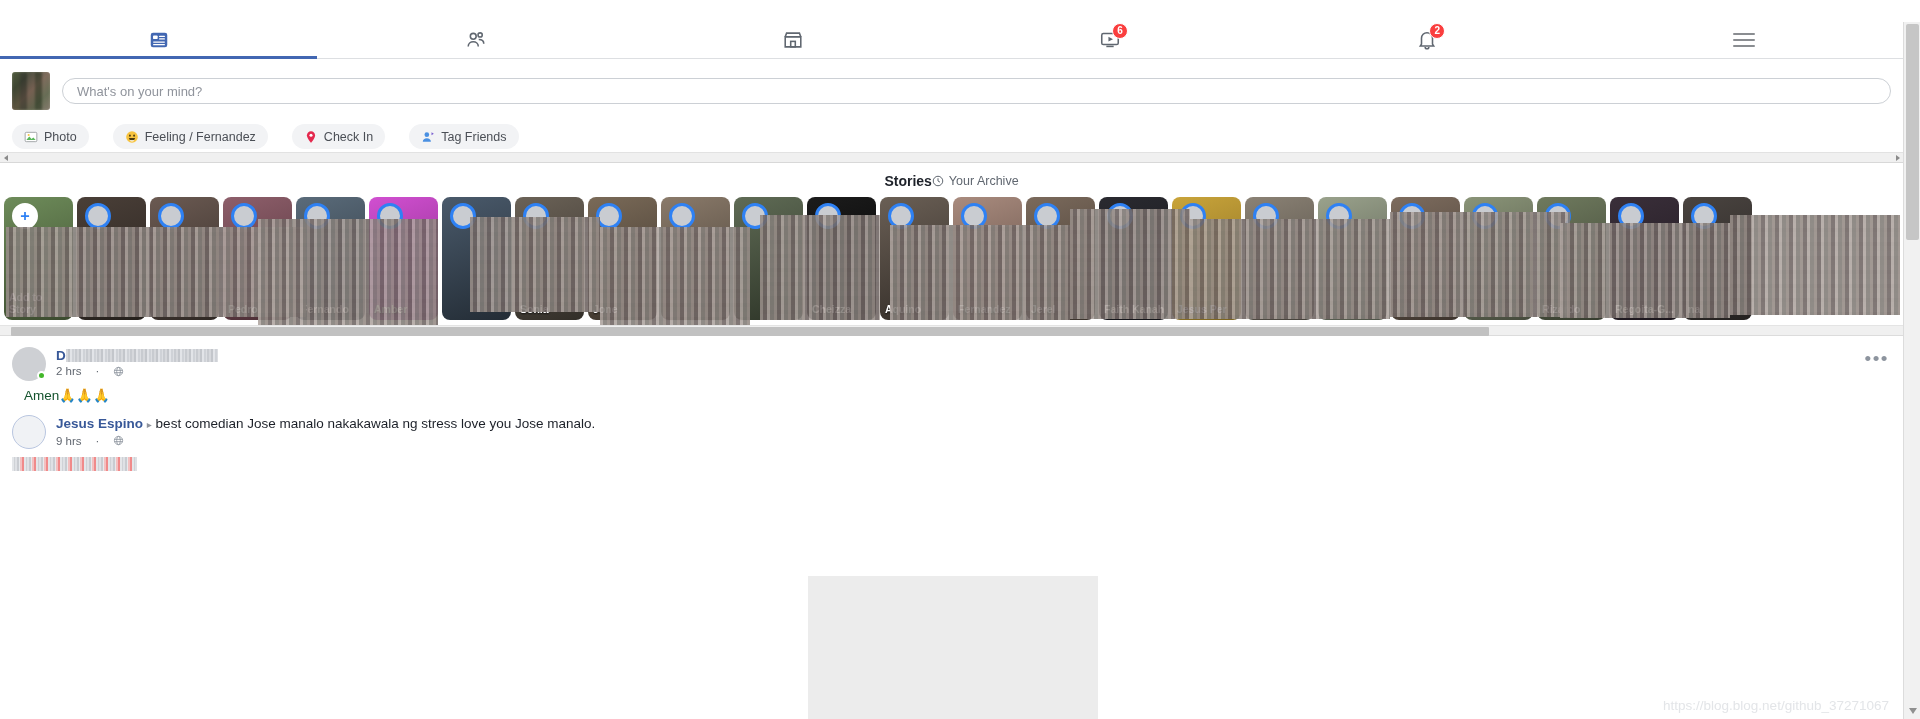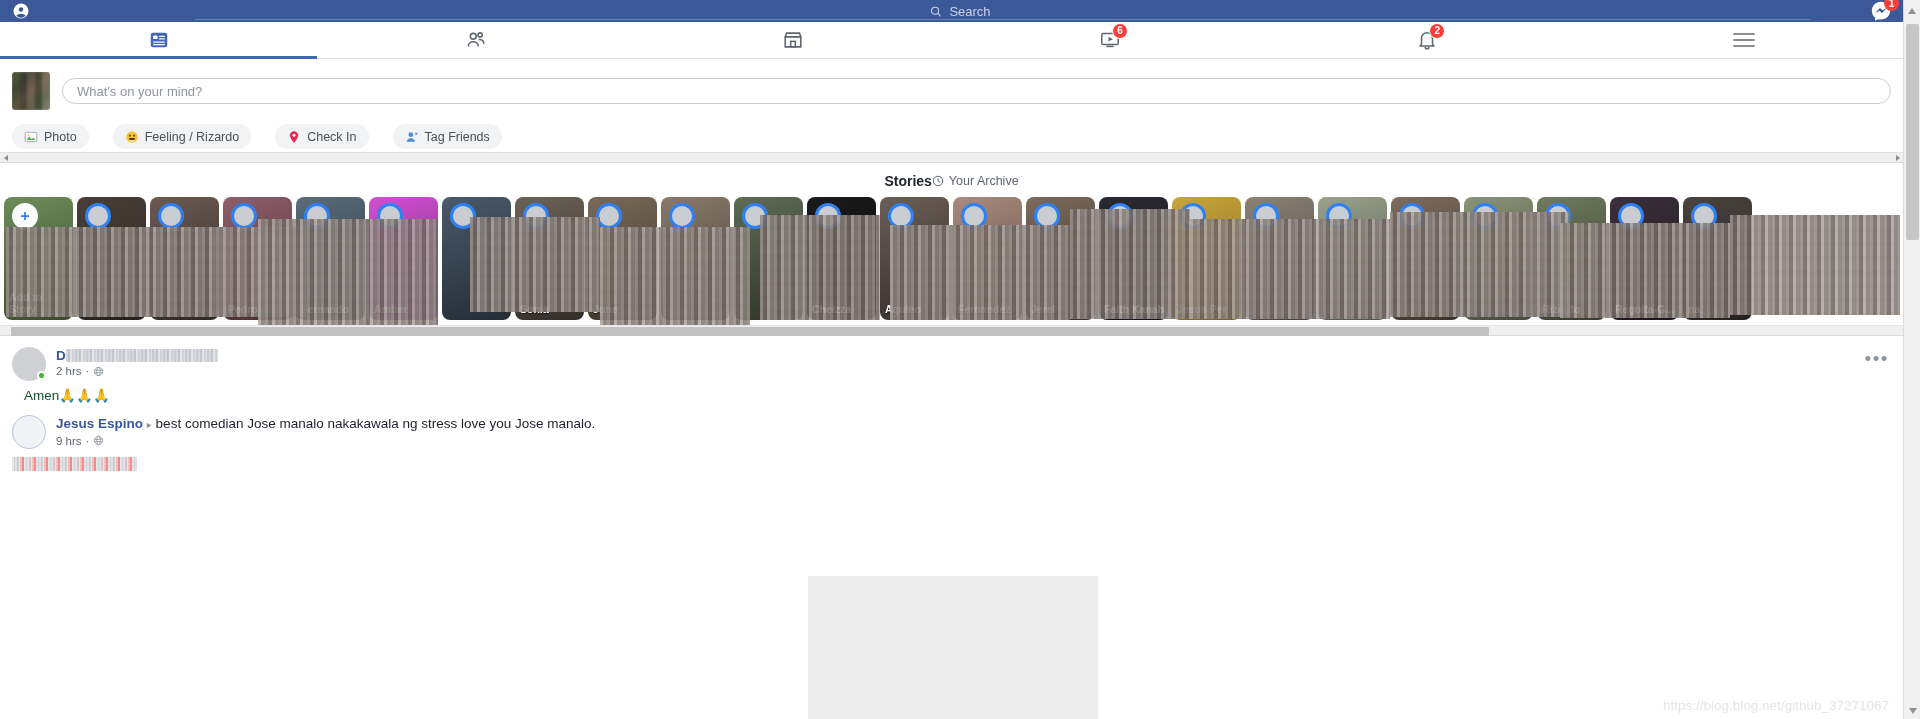--- a/index.html
+++ b/index.html
@@ -170,21 +170,21 @@
   .pav { width:34px; height:34px; border-radius:50%; background:#ced0d4; position:relative; flex:0 0 34px; }
   .pav .online { position:absolute; right:0; bottom:1px; width:9px; height:9px; border-radius:50%; background:#42b72a; border:2px solid #fff; }
   .pav.ring2 { background:#f0f2f5; border:1px solid #b9c6e0; }
   .pmeta { flex:1 1 auto; }
   .pname-blur {
     display:inline-block; width:152px; height:13px; vertical-align:-2px;
     background-size:11px 11px;
     background-image:linear-gradient(90deg,#d6d8dc 0 18%,#c3c6cb 18% 34%,#e2e4e8 34% 52%,#cfd2d7 52% 70%,#dcdee2 70% 86%,#c8cbd0 86% 100%);
   }
   .pname-pre { font-size:13.5px; color:#385898; font-weight:bold; }
-  .ptime { color:#616770; font-size:11.5px; margin-top:2px; display:flex; align-items:center; gap:4px; }
+  .ptime { color:#616770; font-size:11.5px; margin-top:2px; display:flex; align-items:center; gap:14px; }
   .ptime svg{width:11px;height:11px;display:block;color:#8d949e}
   .pmenu {
     position:absolute; right:14px; top:12px; color:#8d949e; font-size:19px;
     letter-spacing:1.5px; cursor:pointer; line-height:1;
   }
   .ptext { padding:6px 12px 0 12px; font-size:13.5px; color:#14532d; }
   .shared { padding:12px 12px 0 12px; display:flex; gap:10px; }
   .shead { font-size:13.5px; color:#1d2129; line-height:1.3; }
   .shead b { color:#385898; }
   .shead .caret { color:#90949c; font-size:10px; }
@@ -219,48 +219,20 @@
   .pagescroll .down i{
     width:0;height:0;border-left:4px solid transparent;border-right:4px solid transparent;
     border-top:6px solid #909090;display:block;
   }
 </style>
 </head>
 <body>
 
 <div class="app">
 
-  <div class="topbar">
-    <span class="tb-profile">
-      <svg viewBox="0 0 24 24" fill="currentColor">
-          <path d="M12 2a10 10 0 100 20 10 10 0 000-20zm0 5a3 3 0 110 6 3 3 0 010-6zm0 14a8 8 0 01-6.1-2.8c.9-1.8 3.5-2.7 6.1-2.7s5.2.9 6.1 2.7A8 8 0 0112 21z"></path>
-        </svg>
-    </span>
-    <div class="tb-searchwrap">
-      <span class="si">
-        <svg viewBox="0 0 24 24" fill="none" stroke="currentColor" stroke-width="2">
-            <circle cx="10.5" cy="10.5" r="6.5"></circle>
-            <line x1="15.5" y1="15.5" x2="21" y2="21"></line>
-          </svg>
-      </span>
-      <span class="tb-search-text">Search</span>
-    </div>
-    <div class="tb-underline"></div>
-    <div class="tb-right">
-      <span class="msgr">
-        <svg viewBox="0 0 24 24" fill="#fff">
-            <path d="M12 2C6.2 2 2 6.3 2 11.8c0 3.1 1.4 5.8 3.6 7.6v3.3l3.3-1.8c.9.25 1.9.4 3.1.4 5.8 0 10-4.3 10-9.5S17.8 2 12 2zm1 12.3l-2.6-2.7-4.9 2.7 5.4-5.7 2.6 2.7 4.8-2.7-5.3 5.7z"></path>
-          </svg>
-        <span class="bdg">1</span>
-      </span>
-    </div>
-    <div class="scroll-up-btn">
-        <i></i>
-      </div>
-  </div>
 
   <div class="navtabs">
 
     <div class="navtab active">
       <span class="ico">
         <svg viewBox="0 0 24 24" fill="currentColor">
             <rect x="3" y="4" width="18" height="16" rx="2.5"></rect>
             <rect x="5.5" y="7" width="5" height="4" rx="1" fill="#fff"></rect>
             <rect x="12" y="7.3" width="6.5" height="1.5" rx=".7" fill="#fff"></rect>
             <rect x="12" y="10" width="6.5" height="1.5" rx=".7" fill="#fff"></rect>
@@ -345,21 +317,21 @@
       <div class="cbtn">
         <span>
           <svg width="14" height="14" viewBox="0 0 24 24">
               <circle cx="12" cy="12" r="10" fill="#f7c33f"></circle>
               <ellipse cx="8.4" cy="9.5" rx="1.5" ry="2" fill="#4a3a10"></ellipse>
               <ellipse cx="15.6" cy="9.5" rx="1.5" ry="2" fill="#4a3a10"></ellipse>
               <path d="M6.5 13.5h11a5.6 5.6 0 01-11 0z" fill="#4a3a10"></path>
               <path d="M8 17.5h8a5 5 0 01-8 0z" fill="#fff"></path>
             </svg>
         </span>
-        <span>Feeling / Rizardo</span>
+        <span>Feeling / Fernandez</span>
       </div>
 
       <div class="cbtn">
         <span>
           <svg width="14" height="14" viewBox="0 0 24 24">
               <path d="M12 2c-4 0-7 3-7 7 0 5.2 7 13 7 13s7-7.8 7-13c0-4-3-7-7-7z" fill="#e4294e"></path>
               <circle cx="12" cy="9" r="2.6" fill="#fff"></circle>
             </svg>
         </span>
         <span>Check In</span>

